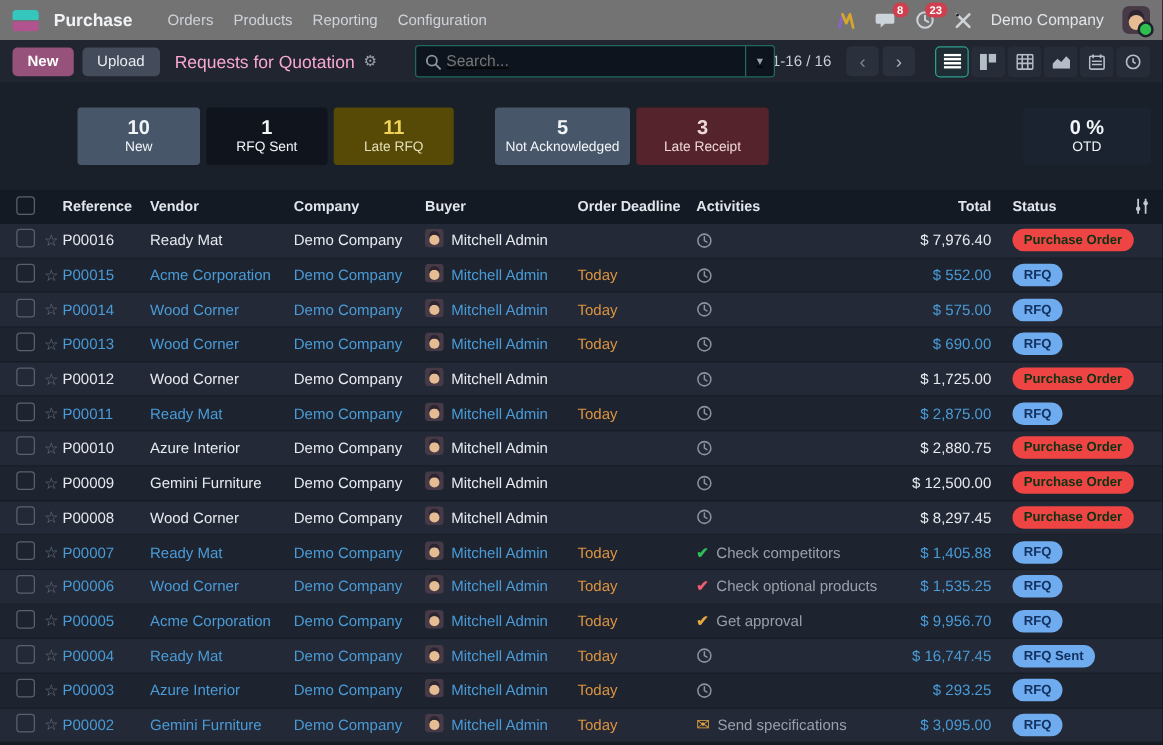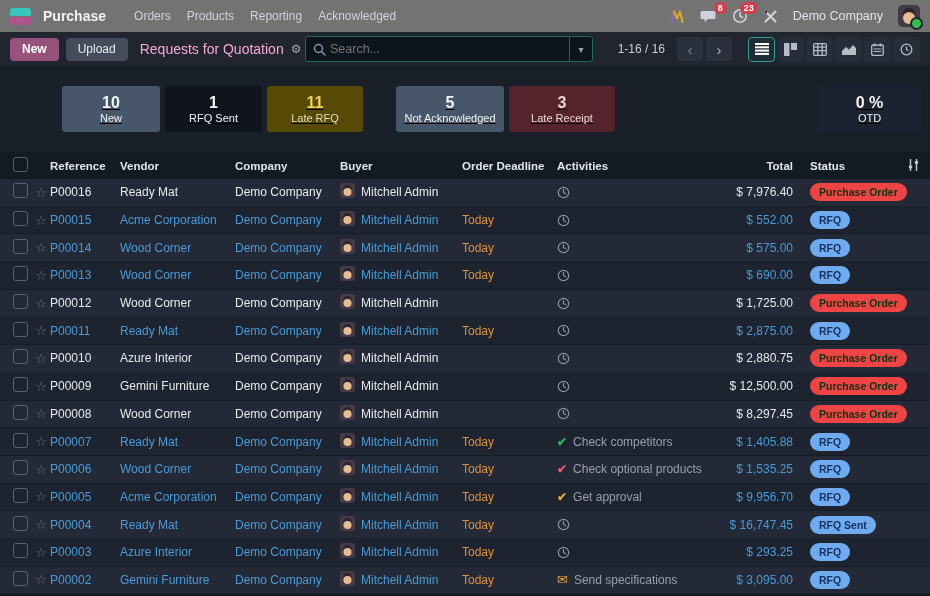--- a/index.html
+++ b/index.html
@@ -17,33 +17,33 @@
   .avatar{width:22px;height:22px;border-radius:5px;background:#463947;position:relative;overflow:visible;}
   .avatar svg{border-radius:5px;}
   .odot{position:absolute;right:-3px;bottom:-3px;width:9px;height:9px;border-radius:50%;background:#2fbf4f;border:2px solid #1d232d;}
   
   .cpanel{height:34px;background:#20252f;display:flex;align-items:center;padding:0 10px;position:relative;}
   .btn{font-size:12px;font-weight:700;border:none;border-radius:4px;height:23px;padding:0 12px;cursor:pointer;}
   .btn-primary{background:#96527a;color:#fff;margin-right:7px;}
   .btn-sec{background:#444c5b;color:#e8ebef;margin-right:12px;font-weight:400;}
   .cptitle{color:#f9a8d4;font-size:14px;margin-right:7px;}
   .gear{color:#9aa3ae;font-size:12px;cursor:pointer;}
-  .searchbox{position:absolute;left:305px;top:4px;width:286px;height:24px;background:#0e141d;border:1px solid #20695e;border-radius:3px;display:flex;align-items:center;}
+  .searchbox{position:absolute;left:332px;top:4px;width:286px;height:24px;background:#0e141d;border:1px solid #20695e;border-radius:3px;display:flex;align-items:center;text-decoration:underline;}
   .searchbox input{flex:1;background:transparent;border:none;outline:none;color:#aeb6c2;font-size:12.5px;font-family:"Liberation Sans",sans-serif;padding:0 4px;}
   .sdrop{width:22px;align-self:stretch;border-left:1px solid #20695e;display:flex;align-items:center;justify-content:center;color:#98a1ad;font-size:10px;cursor:pointer;}
   .searchbox .mag{margin-left:7px;display:flex;}
   .rightcp{margin-left:auto;display:flex;align-items:center;}
   .pager{color:#c9ced6;font-size:12px;margin-right:12px;}
   .pgbtn{width:26px;height:24px;background:#2a303c;border-radius:4px;display:flex;align-items:center;justify-content:center;font-size:15px;cursor:pointer;margin-right:3px;}
   .pgl{color:#7e8694;} .pgr{color:#aab2bd;margin-right:16px;}
   .vsw{display:flex;gap:2px;}
   .vbtn{width:27px;height:25px;background:#272d38;border-radius:4px;display:flex;align-items:center;justify-content:center;cursor:pointer;border:1px solid transparent;box-sizing:border-box;}
   .vbtn.active{background:#1e2c33;border-color:#2e9e8f;}
   
-  .kpisec{height:86px;background:#19202a;display:flex;align-items:flex-start;padding:20px 9px 0 62px;box-sizing:border-box;gap:5px;text-decoration:underline;}
+  .kpisec{height:86px;background:#19202a;display:flex;align-items:flex-start;padding:20px 9px 0 62px;box-sizing:border-box;gap:5px;}
   .kpi{height:46px;border-radius:3px;display:flex;flex-direction:column;align-items:center;justify-content:center;cursor:pointer;box-sizing:border-box;}
   .kpi .v{font-size:16px;font-weight:700;line-height:18px;}
   .kpi .l{font-size:11px;line-height:13px;}
   .k-slate{background:#475669;color:#f2f5f8;}
   .k-dark{background:#10141d;color:#f2f5f8;}
   .k-warning{background:#564a06;}
   .k-warning .v{color:#eed25a;} .k-warning .l{color:#e6dfba;}
   .k-danger{background:#54232b;color:#efd7d8;}
   .k-plain{background:#1b2330;color:#f2f5f8;}
   
@@ -75,21 +75,21 @@
 <div class="topbar">
   <div class="appicon">
       <div class="t"></div>
       <div class="b"></div>
     </div>
   <div class="appname">Purchase</div>
   <div id="menus" style="display:flex;">
       <span class="menu">Orders</span>
       <span class="menu">Products</span>
       <span class="menu">Reporting</span>
-      <span class="menu">Acknowledged</span>
+      <span class="menu">Configuration</span>
     </div>
   <div class="systray">
     <div class="ticon">
       <svg width="16" height="15" viewBox="0 0 16 15">
           <path d="M2.5 13L5 2.5" stroke="#8a63c9" stroke-width="2.2" fill="none" stroke-linecap="round"></path>
           <path d="M5 2.5L8 9.5L11 2.5L13.5 13" stroke="#d7a62b" stroke-width="2.2" fill="none" stroke-linecap="round" stroke-linejoin="round"></path>
         </svg>
     </div>
     <div class="ticon">
       <svg width="17" height="16" viewBox="0 0 17 16">

